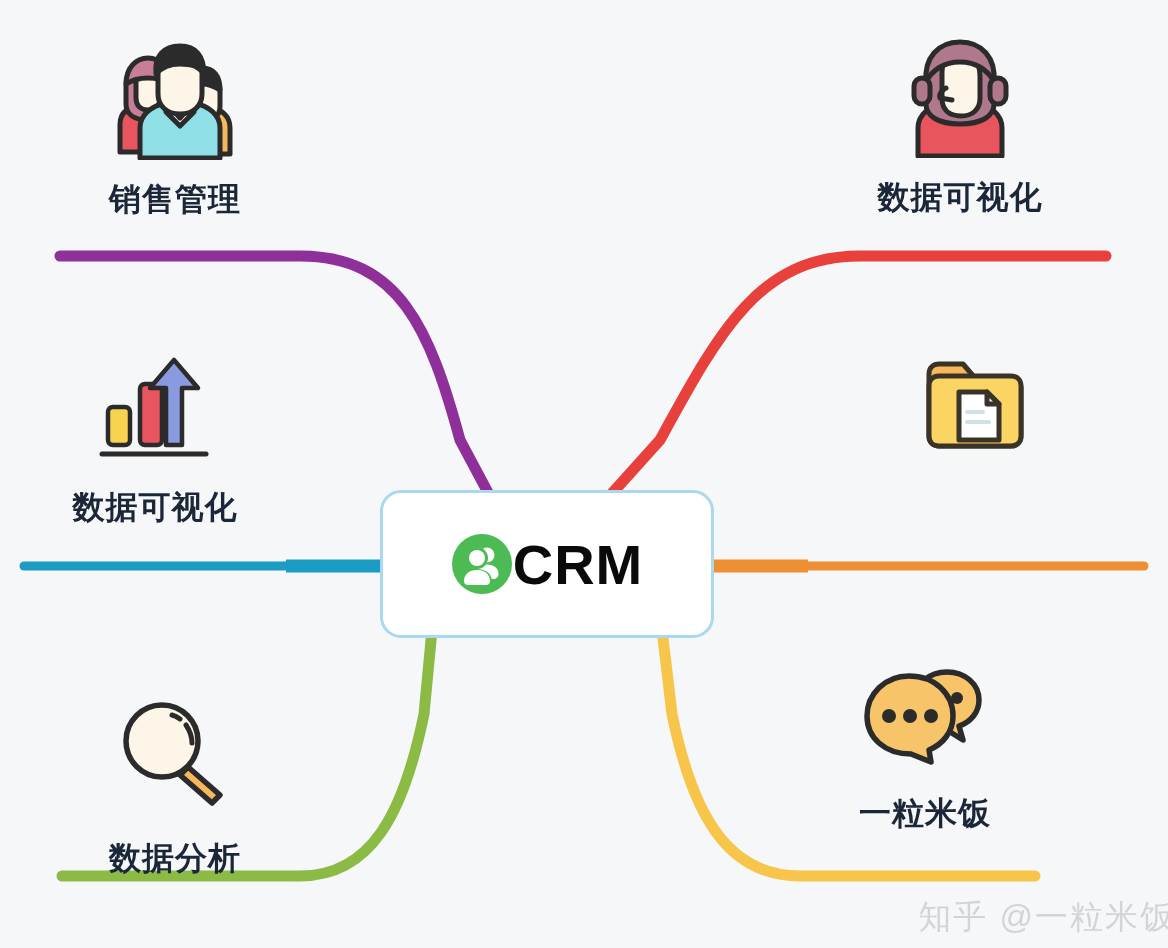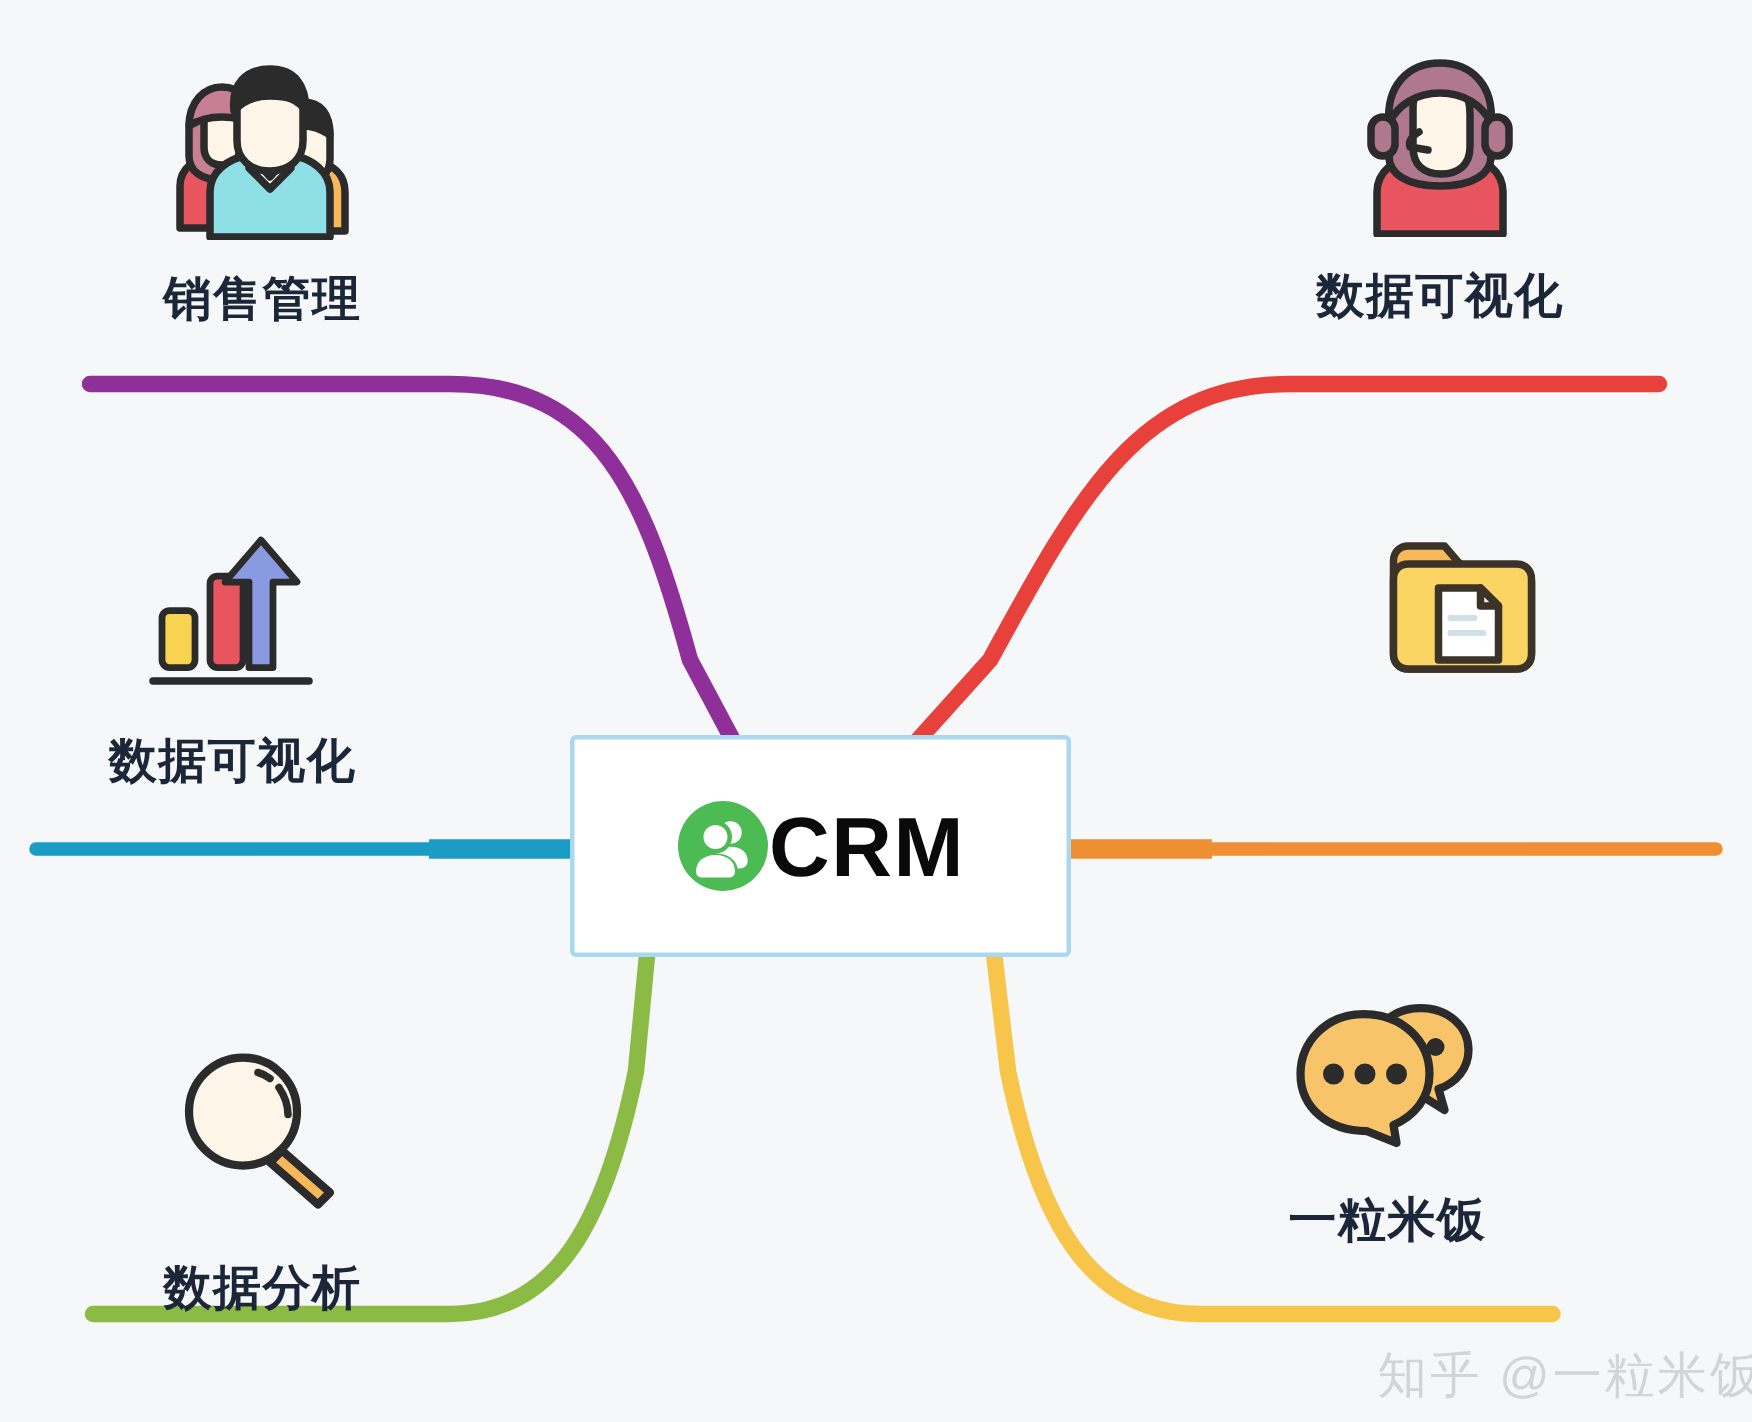--- a/index.html
+++ b/index.html
@@ -40,21 +40,21 @@
   #node-analytics .node-label  {margin-top:24px;}
   #node-marketing .node-label  {margin-top:24px;}
 
   
   #center-card{
     position:absolute;
     left:380px;top:490px;
     width:334px;height:148px;
     background:#ffffff;
     border:3px solid #a9d8ef;
-    border-radius:4px;
+    border-radius:21px;
     box-sizing:border-box;
     display:flex;align-items:center;justify-content:center;
     z-index:5;
   }
   #center-card .card-logo{line-height:0;}
   #center-card .card-title{
     font-size:56px;
     font-weight:bold;
     color:#0a0a0a;
     letter-spacing:1px;

